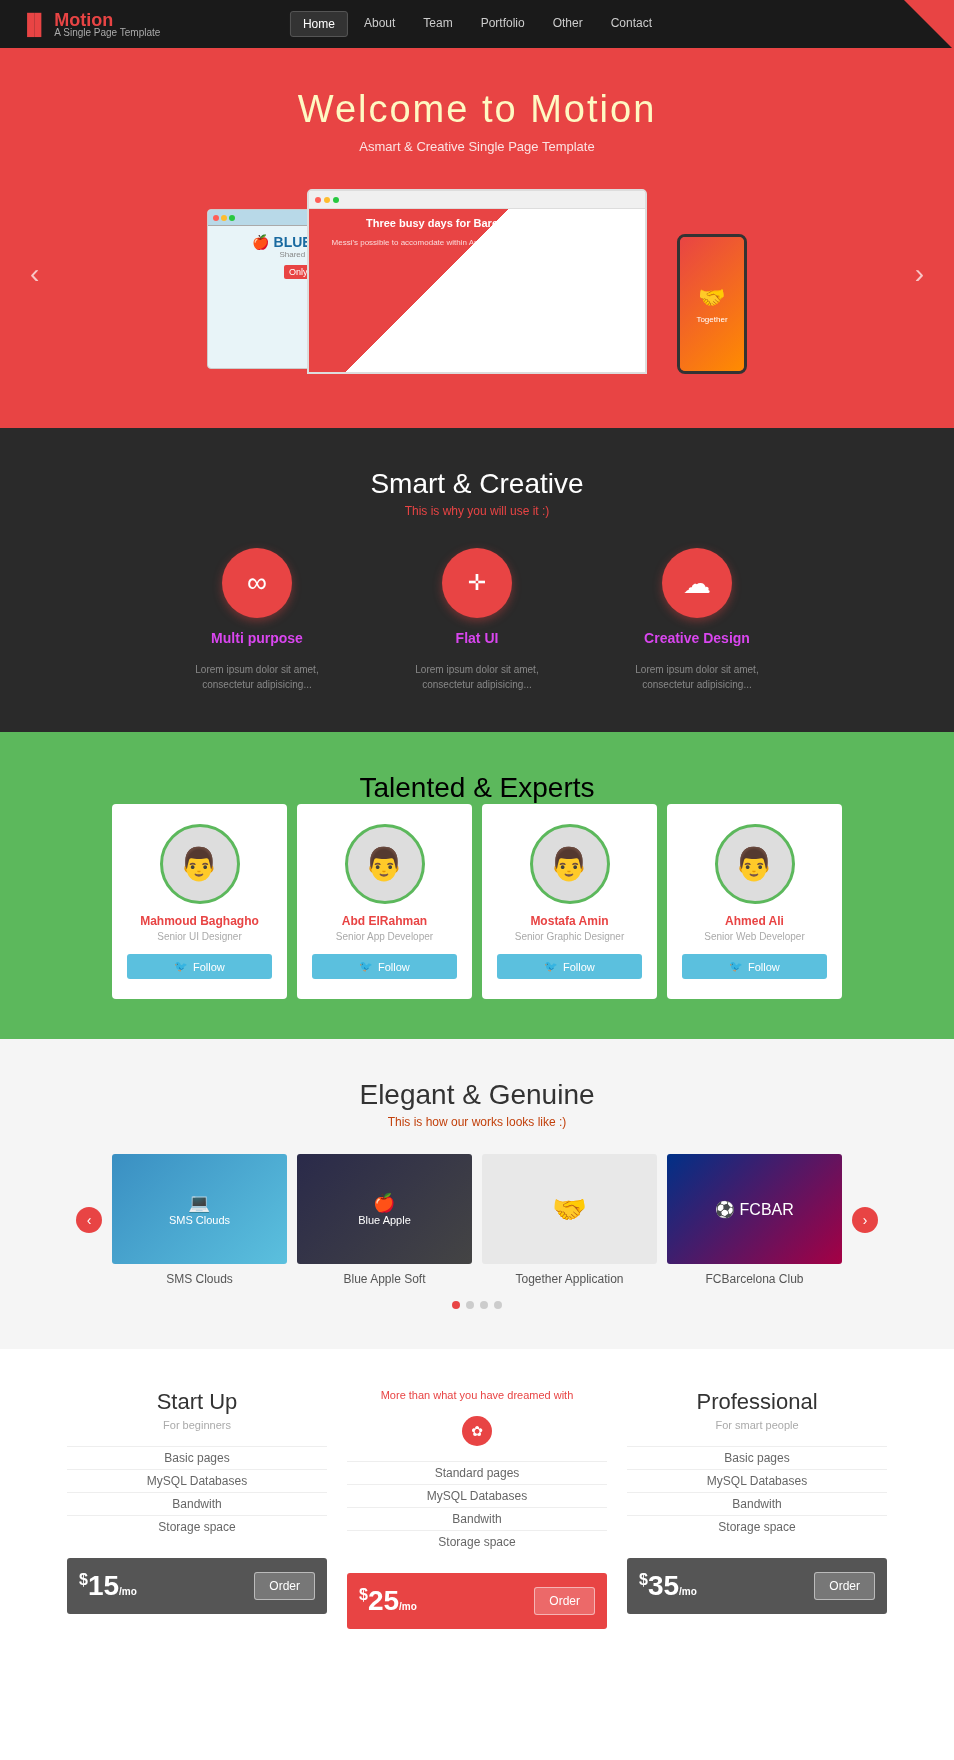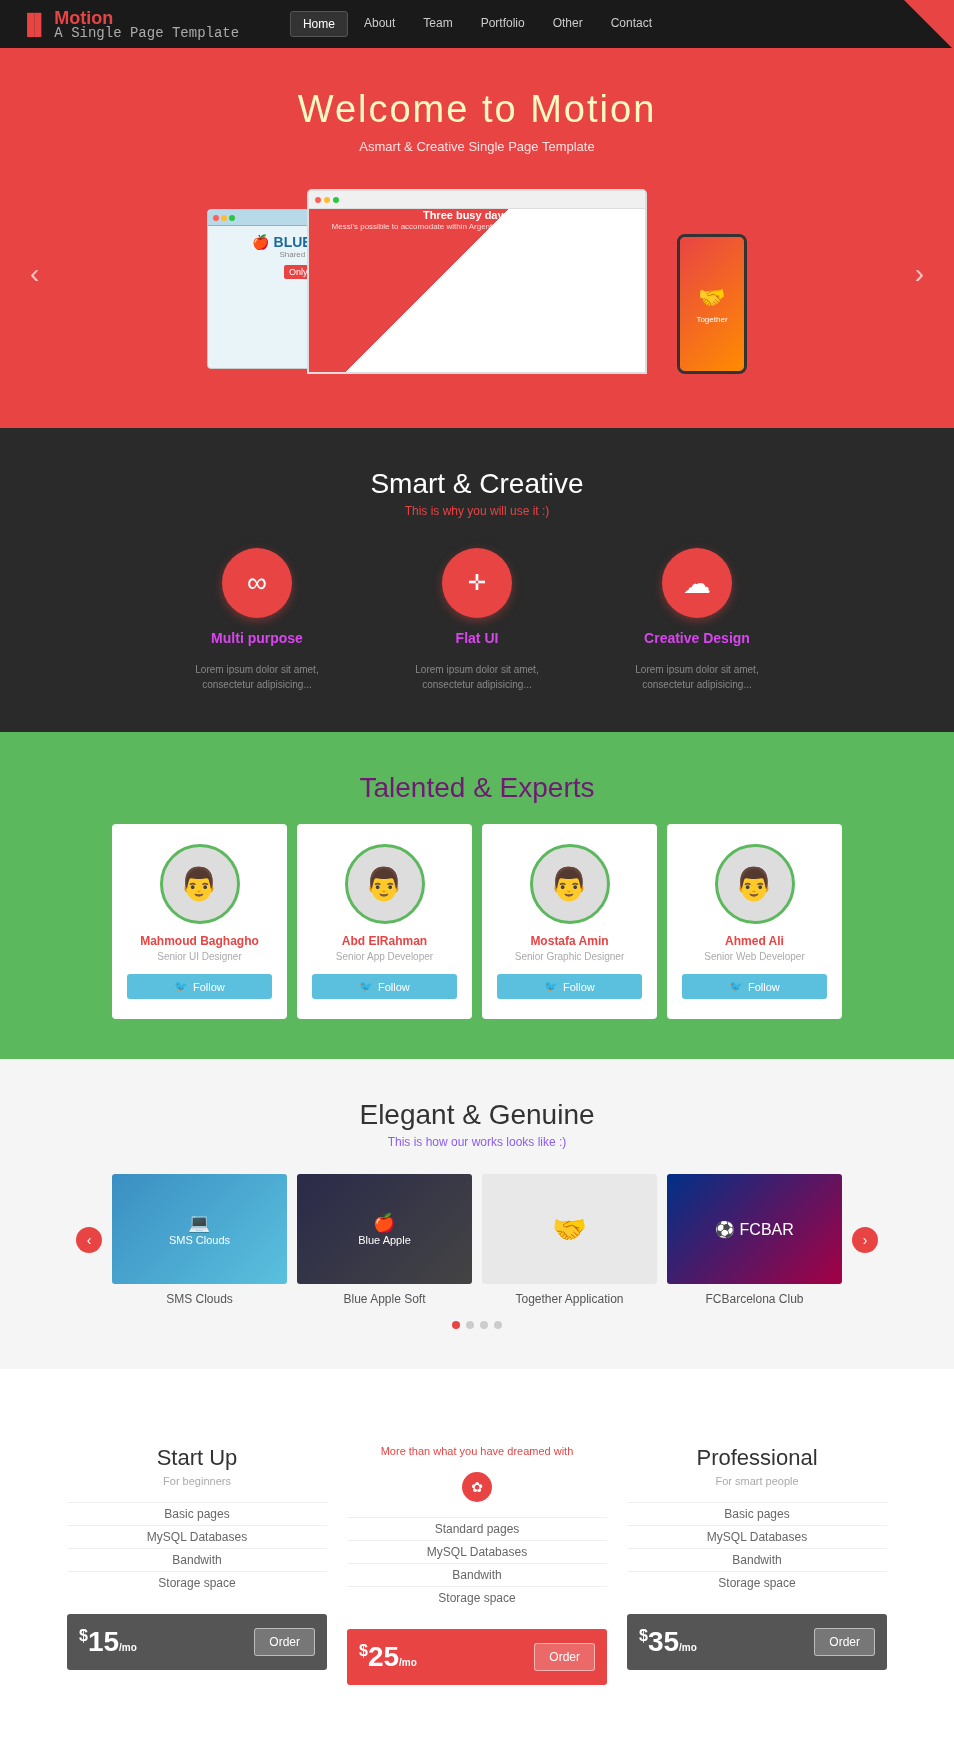--- a/index.html
+++ b/index.html
@@ -10,21 +10,21 @@
       background: #1a1a1a;
       height: 48px;
       display: flex;
       align-items: center;
       padding: 0 20px;
       position: relative;
     }
     .navbar-brand { display: flex; align-items: center; gap: 6px; }
     .navbar-brand .bars { color: #e84444; font-size: 20px; }
     .navbar-brand .brand-text { color: #e84444; font-size: 18px; font-weight: bold; }
-    .navbar-brand .brand-sub { color: #aaa; font-size: 14px; display: block; margin-top: -4px; font-family: Liberation Mono, monospace; }
+    .navbar-brand .brand-sub { color: #aaa; font-size: 10px; display: block; margin-top: -4px; }
     .navbar-nav {
       position: absolute;
       left: 50%;
       transform: translateX(-50%);
       display: flex;
       gap: 4px;
     }
     .navbar-nav a {
       color: #ccc;
       text-decoration: none;
@@ -165,21 +165,21 @@
     }
     .feature-item h3 { color: #d946ef; font-size: 14px; margin-bottom: 16px; }
     .feature-item p { color: #888; font-size: 10px; line-height: 1.5; }
 
     
     .team {
       background: #5cb85c;
       padding: 40px 20px;
       text-align: center;
     }
-    .team h2 { color: #701a75; font-size: 28px; font-weight: normal; margin-bottom: 20px; }
+    .team h2 { color: #000000; font-size: 28px; font-weight: normal; margin-bottom: 0; }
     .team .sub { color: rgba(255,255,255,0.8); font-size: 12px; margin-bottom: 25px; }
     .team-grid { display: flex; justify-content: center; gap: 10px; flex-wrap: wrap; }
     .team-card {
       background: #fff;
       border-radius: 4px;
       padding: 20px 15px;
       width: 175px;
       text-align: center;
     }
     .team-avatar {
@@ -213,21 +213,21 @@
       width: 100%;
     }
 
     
     .portfolio {
       background: #f5f5f5;
       padding: 40px 20px;
       text-align: center;
     }
     .portfolio h2 { color: #333; font-size: 28px; font-weight: normal; margin-bottom: 4px; }
-    .portfolio .sub { color: #8b5cf6; font-size: 12px; margin-bottom: 25px; }
+    .portfolio .sub { color: #c2410c; font-size: 12px; margin-bottom: 25px; }
     .portfolio-carousel { position: relative; display: flex; align-items: center; justify-content: center; gap: 10px; }
     .portfolio-arrow {
       width: 26px; height: 26px;
       background: #e84444;
       color: #fff;
       border: none;
       border-radius: 50%;
       cursor: pointer;
       font-size: 14px;
       display: flex; align-items: center; justify-content: center;
@@ -250,21 +250,21 @@
     .portfolio-dots { margin-top: 15px; display: flex; justify-content: center; gap: 6px; }
     .portfolio-dot { width: 8px; height: 8px; border-radius: 50%; background: #ccc; }
     .portfolio-dot.active { background: #e84444; }
 
     
     .pricing {
       background: #fff;
       padding: 40px 20px;
     }
     .pricing-grid { display: flex; justify-content: center; gap: 20px; }
-    .pricing-col { width: 260px; text-align: center; margin-top: 36px; }
+    .pricing-col { width: 260px; text-align: center; }
     .pricing-col.featured { }
     .pricing-title { font-size: 22px; color: #333; margin-bottom: 4px; font-weight: normal; }
     .pricing-title.red { color: #e84444; }
     .pricing-subtitle { font-size: 11px; color: #aaa; margin-bottom: 15px; }
     .pricing-subtitle.red { color: #e84444; }
     .pricing-badge {
       width: 30px; height: 30px;
       background: #e84444;
       border-radius: 50%;
       display: flex; align-items: center; justify-content: center;
@@ -344,21 +344,21 @@
         </div>
       </div>
 
       <div class="browser-main">
         <div class="browser-bar">
           <div class="browser-dot" style="background:#ff5f57"></div>
           <div class="browser-dot" style="background:#febc2e"></div>
           <div class="browser-dot" style="background:#28c840"></div>
         </div>
         <div class="browser-content">
-          <div style="padding:0; color:#fff; font-size:11px; font-weight:bold;text-align:right;">Three busy days for Barça's internationals</div>
+          <div style="padding:8px; color:#fff; font-size:11px; font-weight:bold;">Three busy days for Barça's internationals</div>
           <div style="padding:0 20px; color:rgba(255,255,255,0.8); font-size:8px; line-height:1.4;">Messi's possible to accomodate within Argentina tasks off three busy days at the...</div>
         </div>
       </div>
 
       <div class="phone-mockup">
         <div class="phone-screen">
           <div style="text-align:center;">
             <div style="font-size:22px; color:#fff;">🤝</div>
             <div style="color:#fff; font-size:8px; margin-top:4px;">Together</div>
           </div>

